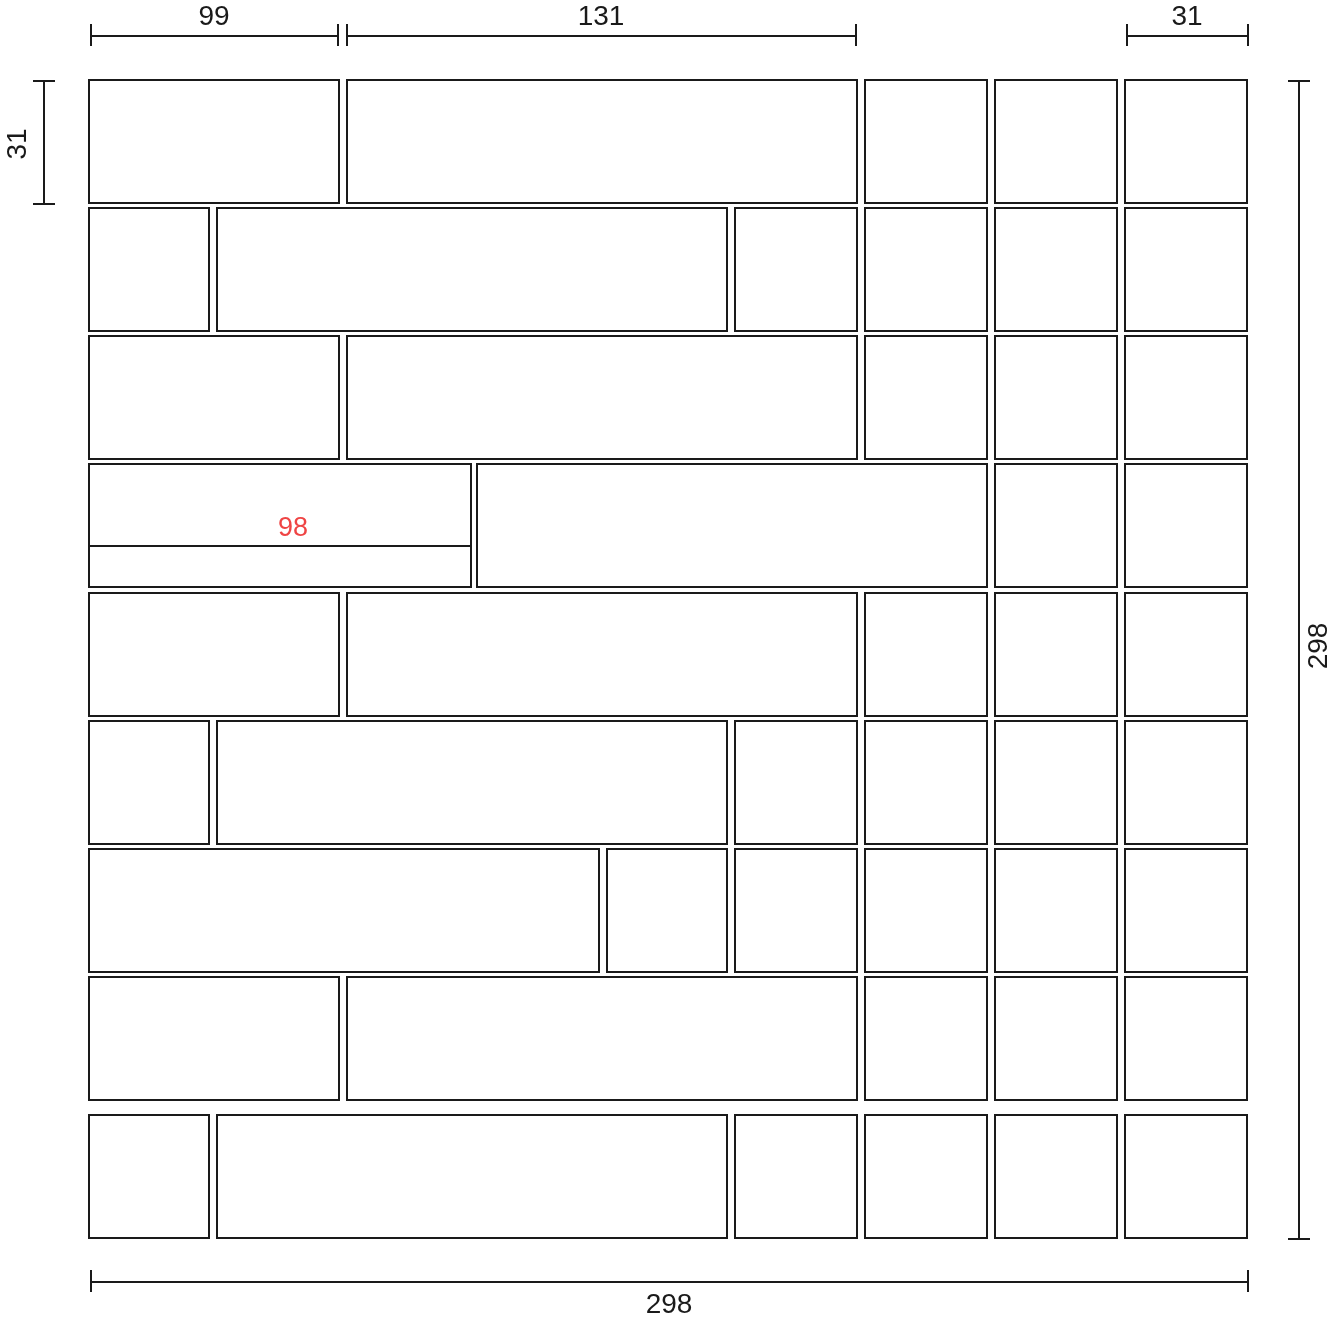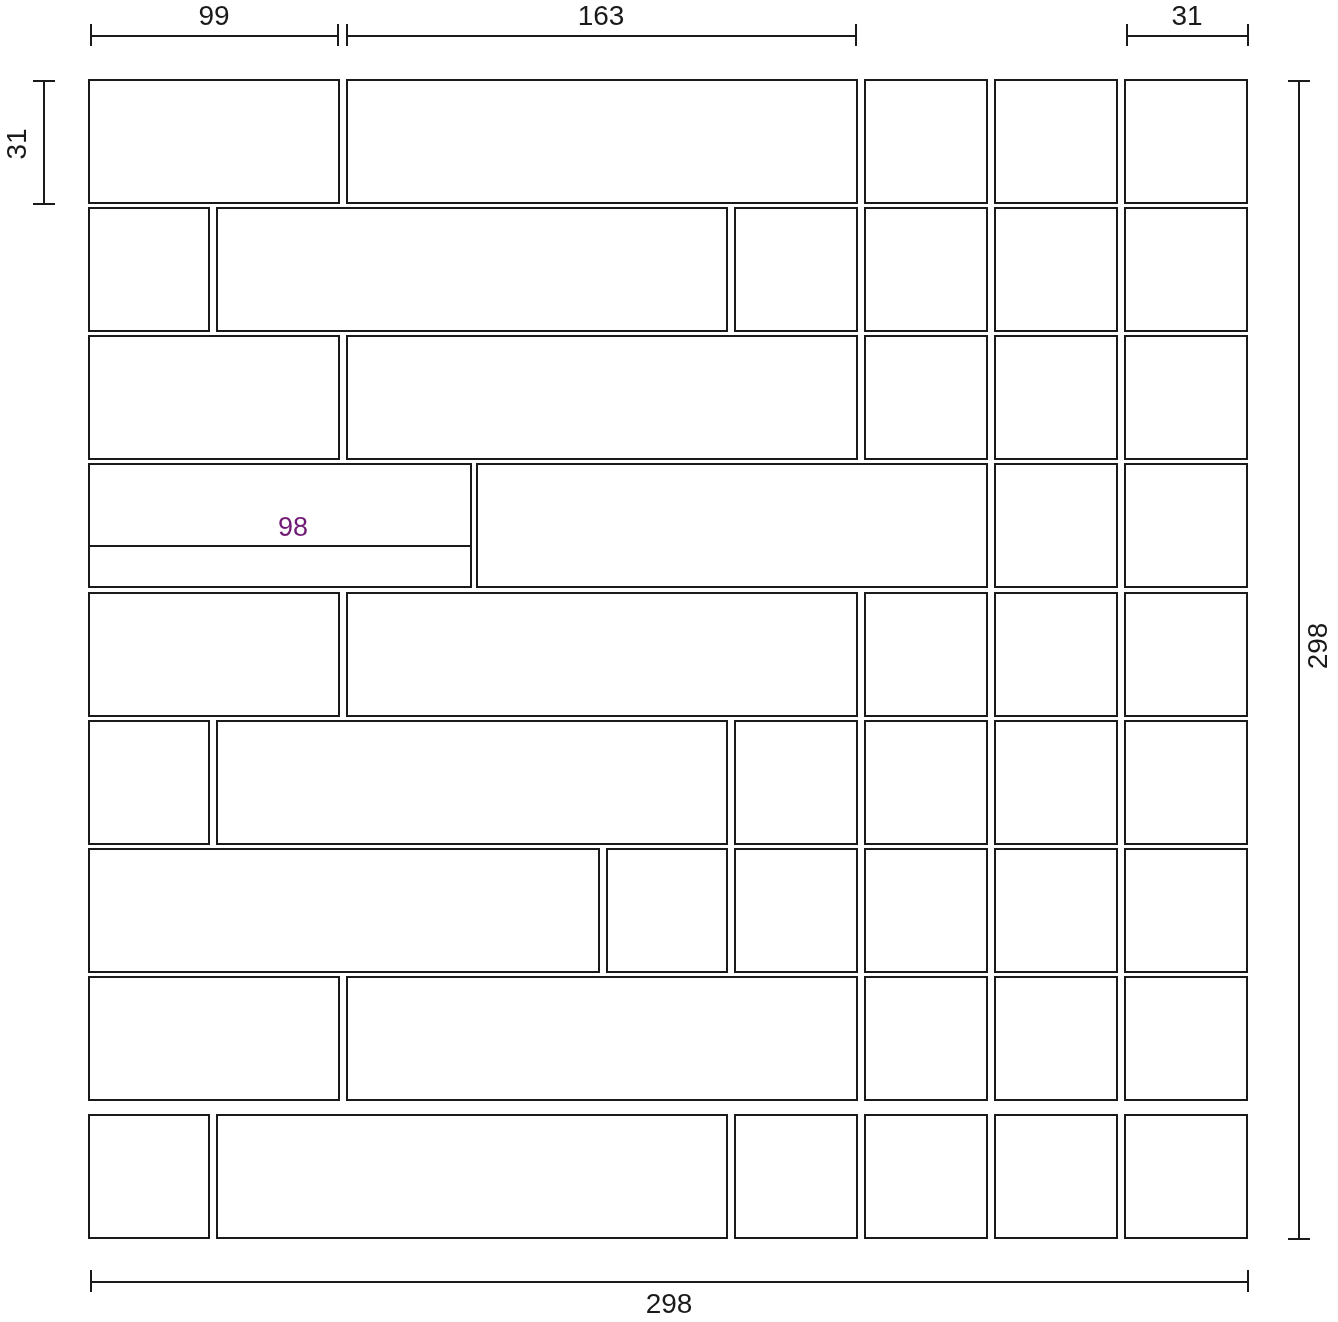--- a/index.html
+++ b/index.html
@@ -21,21 +21,21 @@
   }
   .tile {
     position: absolute;
     box-sizing: border-box;
     border: 2.5px solid #1a1a1a;
     background: #ffffff;
   }
   .tile-label {
     position: absolute;
     font-size: 27px;
-    color: #701a75;
+    color: #ef4444;
     white-space: nowrap;
   }
   
   .dimline {
     position: absolute;
     background: #1a1a1a;
   }
   .dim-h {
     height: 1.6px;
   }
@@ -128,21 +128,21 @@
     </div>
 
   <div class="dimline dim-h" style="left:90px; top:35px; width:248px;"></div>
   <div class="tickline tick-v" style="left:90px; top:24px;"></div>
   <div class="tickline tick-v" style="left:337px; top:24px;"></div>
   <div class="dim-label" style="left:90px; top:0px; width:248px;">99</div>
 
   <div class="dimline dim-h" style="left:346px; top:35px; width:510px;"></div>
   <div class="tickline tick-v" style="left:346px; top:24px;"></div>
   <div class="tickline tick-v" style="left:855px; top:24px;"></div>
-  <div class="dim-label" style="left:346px; top:0px; width:510px;">163</div>
+  <div class="dim-label" style="left:346px; top:0px; width:510px;">131</div>
 
   <div class="dimline dim-h" style="left:1126px; top:35px; width:122px;"></div>
   <div class="tickline tick-v" style="left:1126px; top:24px;"></div>
   <div class="tickline tick-v" style="left:1247px; top:24px;"></div>
   <div class="dim-label" style="left:1126px; top:0px; width:122px;">31</div>
 
   <div class="dimline dim-v" style="left:43px; top:80px; height:124px;"></div>
   <div class="tickline tick-h" style="left:33px; top:80px;"></div>
   <div class="tickline tick-h" style="left:33px; top:203px;"></div>
   <div class="dim-label rot" style="left:-45px; top:128px; width:124px;">31</div>

